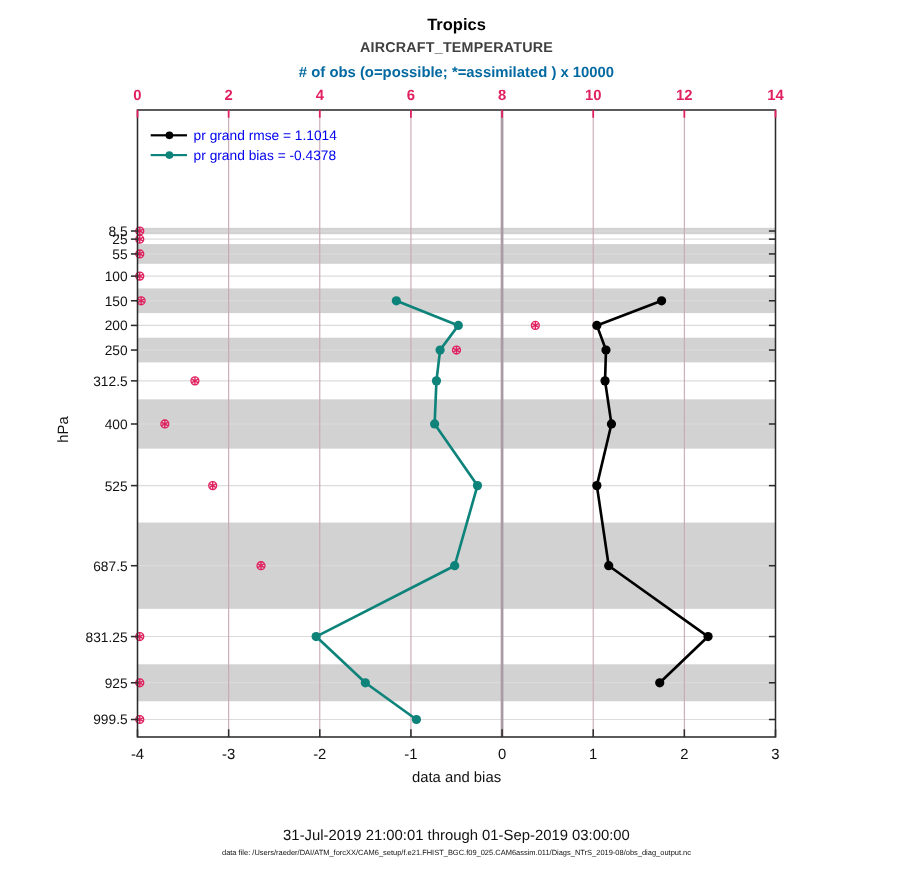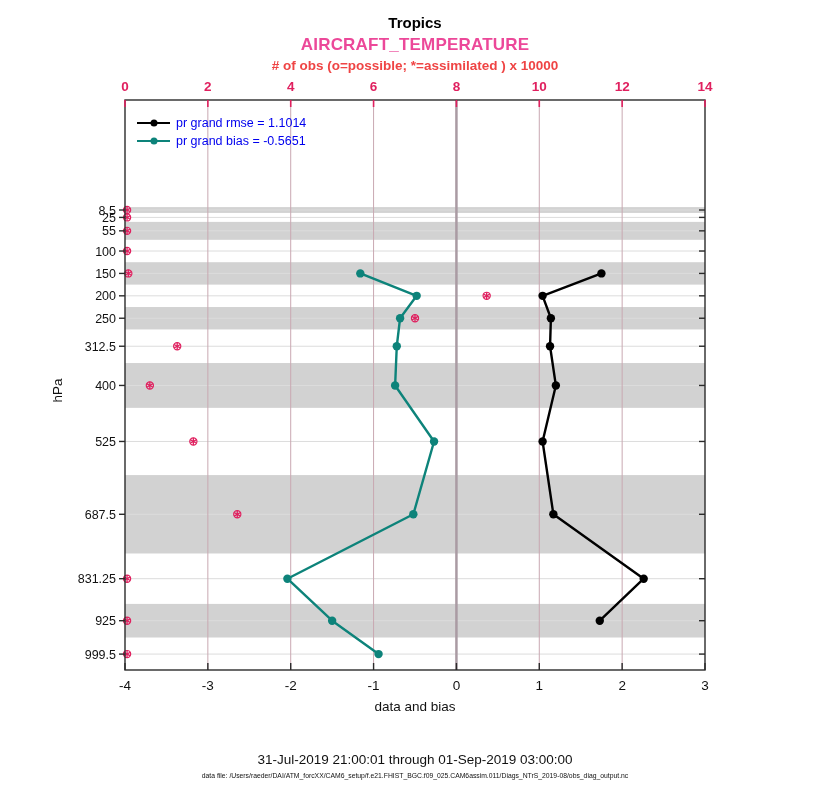--- a/index.html
+++ b/index.html
@@ -3,41 +3,41 @@
 <meta charset="utf-8">
 <style>
   html,body{margin:0;padding:0;background:#ffffff;}
   #figure{
     position:relative;width:830px;height:800px;background:#ffffff;overflow:hidden;
     font-family:"Liberation Sans","DejaVu Sans",sans-serif;
   }
   .abs{position:absolute;}
   .ctr{transform:translateX(-50%);text-align:center;white-space:nowrap;}
   .title1{font-size:15px;font-weight:bold;color:#000;}
-  .title2{font-size:17px;font-weight:bold;color:#ec4899;letter-spacing:0.2px;}
+  .title2{font-size:13px;font-weight:bold;color:#404040;letter-spacing:0.2px;}
   .obslabel{font-size:13.5px;font-weight:bold;}
   .legend-row{position:absolute;height:14px;display:flex;align-items:center;justify-content:space-between;}
   .legend-line{position:relative;width:33px;height:2.6px;display:inline-block;}
   .legend-dot{position:absolute;left:50%;top:50%;width:7px;height:7px;border-radius:50%;
     transform:translate(-50%,-50%);}
   .legend-text{margin-left:6px;font-size:12.5px;color:#0000ee;white-space:nowrap;}
   .ylab{font-size:13.5px;color:#111;transform:rotate(-90deg);transform-origin:center;}
   .xlab{font-size:13.5px;color:#111;}
   .dateline{font-size:13.5px;color:#111;margin-top:32px;}
   .fileline{font-size:6.8px;color:#111;}
   svg text{font-family:"Liberation Sans","DejaVu Sans",sans-serif;}
 </style>
 </head>
 <body>
 
 <div id="figure">
 
   <div class="abs ctr title1" style="left:415px;top:14px;">Tropics</div>
   <div class="abs ctr title2" style="left:415px;top:35px;">AIRCRAFT_TEMPERATURE</div>
-  <div class="abs ctr obslabel" style="left:415px;top:58px;color:#ef4444;text-align:right;"># of obs (o=possible; *=assimilated ) x 10000</div>
+  <div class="abs ctr obslabel" style="left:415px;top:58px;color:#0369a1;text-align:right;"># of obs (o=possible; *=assimilated ) x 10000</div>
 
   <svg id="plot" class="abs" style="left:0;top:0;" width="830" height="800" viewBox="0 0 830 800">
       <rect x="125" y="207.0990566037736" width="580" height="5.825471698113205" fill="#d2d2d2"></rect>
       <rect x="125" y="221.8867924528302" width="580" height="17.924528301886767" fill="#d2d2d2"></rect>
       <rect x="125" y="262.2169811320755" width="580" height="22.40566037735846" fill="#d2d2d2"></rect>
       <rect x="125" y="307.02830188679246" width="580" height="22.405660377358515" fill="#d2d2d2"></rect>
       <rect x="125" y="363.04245283018867" width="580" height="44.811320754716974" fill="#d2d2d2"></rect>
       <rect x="125" y="475.0707547169811" width="580" height="78.41981132075466" fill="#d2d2d2"></rect>
       <rect x="125" y="603.9033018867924" width="580" height="33.608490566037744" fill="#d2d2d2"></rect>
       <line x1="125" x2="705" y1="210.0117924528302" y2="210.0117924528302" stroke="#dcdcdc" stroke-width="1"></line>
@@ -217,21 +217,21 @@
   <div class="legend-row" style="left:137px;top:116px;">
     <span class="legend-line" id="leg-line-0" style="background: rgb(0, 0, 0);">
       <span class="legend-dot" id="leg-dot-0" style="background: rgb(0, 0, 0);"></span>
     </span>
     <span class="legend-text">pr grand rmse = 1.1014</span>
   </div>
   <div class="legend-row" style="left:137px;top:134px;">
     <span class="legend-line" id="leg-line-1" style="background: rgb(13, 131, 122);">
       <span class="legend-dot" id="leg-dot-1" style="background: rgb(13, 131, 122);"></span>
     </span>
-    <span class="legend-text">pr grand bias = -0.5651</span>
+    <span class="legend-text">pr grand bias = -0.4378</span>
   </div>
 
   <div class="abs ylab" style="left:45px;top:383px;">hPa</div>
 
   <div class="abs ctr xlab" style="left:415px;top:699px;">data and bias</div>
   <div class="abs ctr dateline" style="left:415px;top:720px;">31-Jul-2019 21:00:01 through 01-Sep-2019 03:00:00</div>
   <div class="abs ctr fileline" style="left:415px;top:772px;">data file: /Users/raeder/DAI/ATM_forcXX/CAM6_setup/f.e21.FHIST_BGC.f09_025.CAM6assim.011/Diags_NTrS_2019-08/obs_diag_output.nc</div>
 </div>
 
 </body></html>

